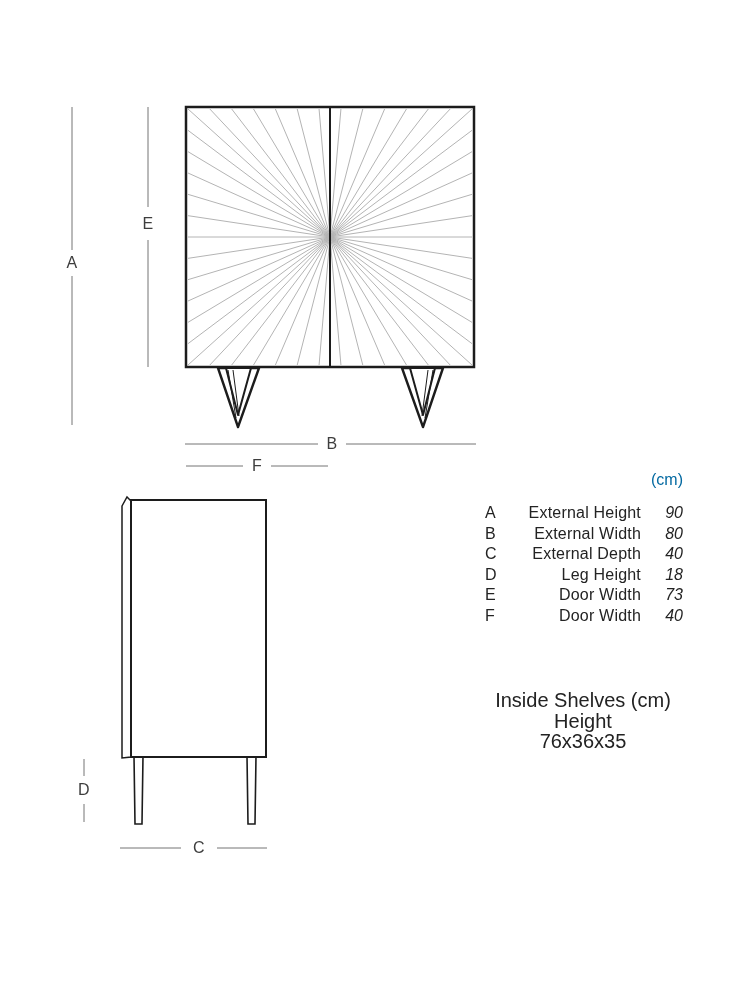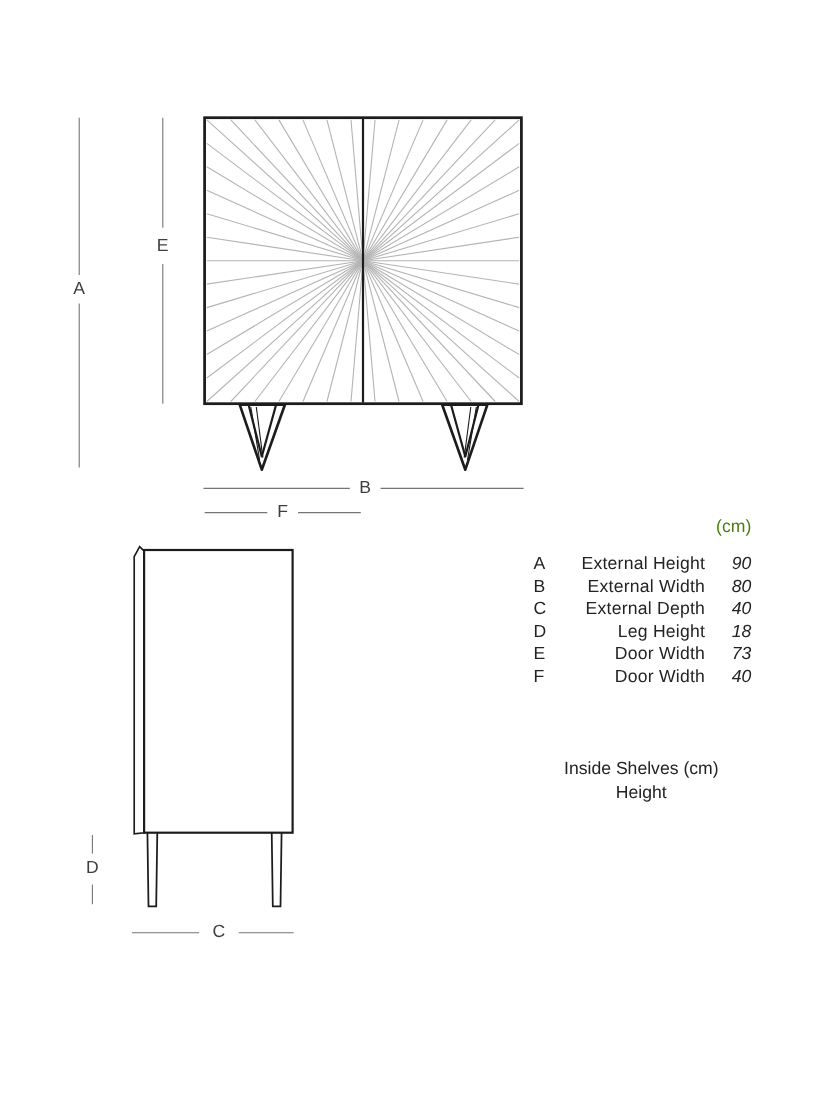--- a/index.html
+++ b/index.html
@@ -29,21 +29,21 @@
     background: #ffffff;
     padding: 0 2px;
   }
   .unit-header {
     position: absolute;
     left: 485px;
     top: 471px;
     width: 198px;
     text-align: right;
     font-size: 16px;
-    color: #4d7c0f;
+    color: #0369a1;
   }
   .dim-table {
     position: absolute;
     left: 485px;
     top: 503px;
     width: 198px;
     font-size: 16px;
     color: #232323;
   }
   .dim-table .row {
@@ -53,21 +53,21 @@
   }
   .dim-table .k { width: 34px; }
   .dim-table .l { flex: 1; letter-spacing: 0.2px; text-align: right; }
   .dim-table .v { width: 42px; text-align: right; font-style: italic; }
   .shelves {
     position: absolute;
     left: 458px;
     top: 690px;
     width: 250px;
     text-align: center;
-    font-size: 16px;
+    font-size: 20px;
     line-height: 20.5px;
     color: #232323;
   }
   .footer-note {
     position: absolute;
     left: 70px;
     top: 874px;
     width: 620px;
     font-size: 17px;
     line-height: 22px;
@@ -221,16 +221,17 @@
     <div class="row">
       <span class="k">F</span>
       <span class="l">Door Width</span>
       <span class="v">40</span>
     </div>
   </div>
 
   <div class="shelves">
     <div>Inside Shelves (cm)</div>
     <div>Height</div>
+    <div>76x36x35</div>
   </div>
 
 
 </div>
 
 </body></html>

